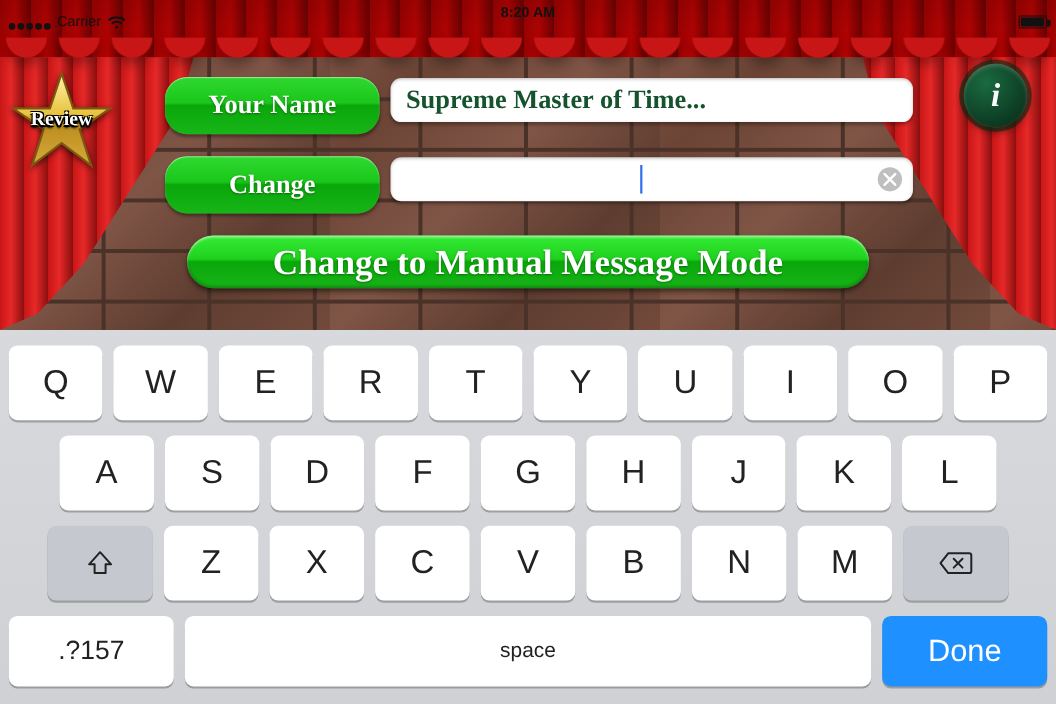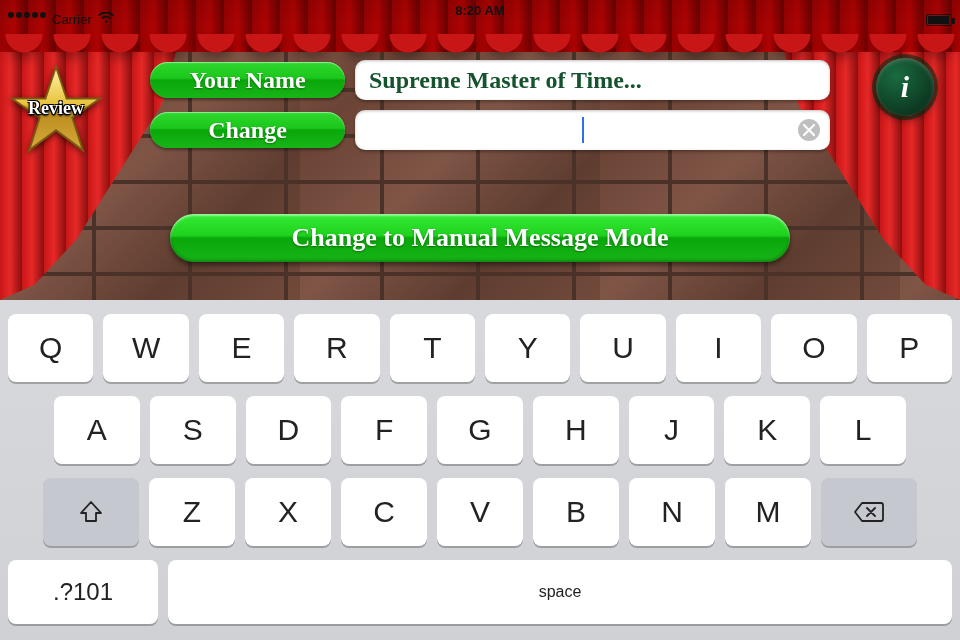--- a/index.html
+++ b/index.html
@@ -52,21 +52,21 @@
     right:0;
     clip-path: polygon(0 0, 100% 0, 100% 100%, 82% 95%, 60% 80%, 40% 60%, 15% 35%);
   }
 
   
   .statusbar {
     position:absolute; top:0; left:0; width:100%; height:20px;
     display:flex; align-items:center; justify-content:space-between;
     padding:0 8px; font-size:13px; color:#111; z-index:30;
   }
-  .status-left, .status-right { display:flex; align-items:flex-start; gap:6px;margin-top:19px; }
+  .status-left, .status-right { display:flex; align-items:flex-end; gap:6px;margin-top:19px; }
   .status-center { position:absolute; left:50%; transform:translateX(-50%); font-weight:600; }
   .sig-dots { display:flex; gap:2px; }
   .sig-dots span { width:6px; height:6px; border-radius:50%; background:#111; }
   .wifi-icon { width:16px; height:12px; position:relative; }
   .wifi-icon svg { display:block; }
   .battery { width:26px; height:12px; border:1px solid #111; border-radius:2px; position:relative; }
   .battery::after { content:""; position:absolute; right:-4px; top:3px; width:3px; height:6px; background:#111; border-radius:0 1px 1px 0;}
   .battery-fill { position:absolute; left:1px; top:1px; bottom:1px; width:21px; background:#111; border-radius:1px;}
 
   
@@ -94,27 +94,28 @@
     font-family: Georgia, serif; font-style:italic; font-weight:700; font-size:30px; color:#fff;
   }
 
   
   .form {
     position:absolute; left:150px; top:60px; width:680px; z-index:20;
     display:flex; flex-direction:column; gap:10px;
   }
   .row { display:flex; gap:10px; align-items:center; }
   .pill-label {
-    width:195px; height:36px; border-radius:20px;
+    width:195px; height:52px; border-radius:20px;
     background: linear-gradient(to bottom, #2fd82f 0%, #1bc71b 45%, #0aa70a 50%, #17b517 100%);
     color:#fff; font-weight:700; font-size:24px;
     display:flex; align-items:center; justify-content:center;
     font-family: Georgia, 'Times New Roman', serif;
     text-shadow: 0 1px 2px rgba(0,0,0,0.4);
     box-shadow: inset 0 1px 1px rgba(255,255,255,0.5), 0 2px 3px rgba(0,0,0,0.4);
+    margin-top: 10px;
   }
   .input-wrap {
     flex:1; height:40px; background:#fff; border-radius:10px; position:relative;
     box-shadow: inset 0 1px 3px rgba(0,0,0,0.25), 0 2px 3px rgba(0,0,0,0.3);
     display:flex; align-items:center; padding-left:14px; padding-right:40px;
   }
   .input-wrap input {
     border:none; outline:none; width:100%; height:100%; background:transparent;
     font-family: Georgia, 'Times New Roman', serif; font-weight:700; font-size:24px; color:#14532d;
   }
@@ -125,21 +126,21 @@
   }
   .clear-btn svg { display:block; }
   .caret {
     position:absolute; width:2px; height:26px; background:#2f6fed; animation:blink 1s step-end infinite;
   }
   @keyframes blink { 50% { opacity:0; } }
 
   .big-button {
     position:absolute; left:170px; top:214px; width:620px; height:48px; border-radius:24px; z-index:20;
     background: linear-gradient(to bottom, #35eb35 0%, #1ed11e 45%, #0aa70a 50%, #17b517 100%);
-    color:#fff; font-weight:700; font-size:26px;
+    color:#fff; font-weight:700; font-size:32px;
     display:flex; align-items:center; justify-content:center;
     font-family: Georgia, 'Times New Roman', serif;
     text-shadow: 0 1px 2px rgba(0,0,0,0.4);
     box-shadow: inset 0 2px 2px rgba(255,255,255,0.5), inset 0 -2px 3px rgba(0,0,0,0.25), 0 3px 5px rgba(0,0,0,0.5);
     cursor:pointer;
   }
 
   
   .keyboard {
     position:absolute; left:0; bottom:0; width:960px; height:340px;
@@ -155,21 +156,21 @@
     font-size:30px; color:#222; cursor:pointer; user-select:none;
   }
   .krow2 { padding:0 46px; }
   .key-mod {
     background:#c5c8ce; flex:0 0 96px; max-width:none;
   }
   .key-done {
     background:#1e90ff; color:#fff; flex:0 0 150px; max-width:none; font-size:28px;
   }
   .key-space {
-    background:#fff; flex:1; max-width:none; font-size:16px;
+    background:#fff; flex:1; max-width:none; font-size:19px;
   }
   .key-123 {
     background:#fff; flex:0 0 150px; max-width:none; font-size:24px;
   }
   .krow4 .key { height:64px; }
 </style>
 </head>
 <body>
 
 <div class="brickwall"></div>
@@ -284,16 +285,17 @@
       <div class="key">N</div>
       <div class="key">M</div>
       <div class="key key-mod" id="bksp-anchor">
       <svg width="32" height="24" viewBox="0 0 32 24">
           <path d="M9 3 H28 a2 2 0 0 1 2 2 V19 a2 2 0 0 1 -2 2 H9 L2 12 Z" fill="none" stroke="#222" stroke-width="1.8" stroke-linejoin="round"></path>
           <path d="M14 8 L22 16 M22 8 L14 16" stroke="#222" stroke-width="1.8" stroke-linecap="round"></path>
         </svg>
     </div>
   </div>
   <div class="krow krow4">
-    <div class="key key-123">.?101</div>
+    <div class="key key-123">.?157</div>
     <div class="key key-space">space</div>
+    <div class="key key-done">Done</div>
   </div>
 </div>
 
 </body></html>

